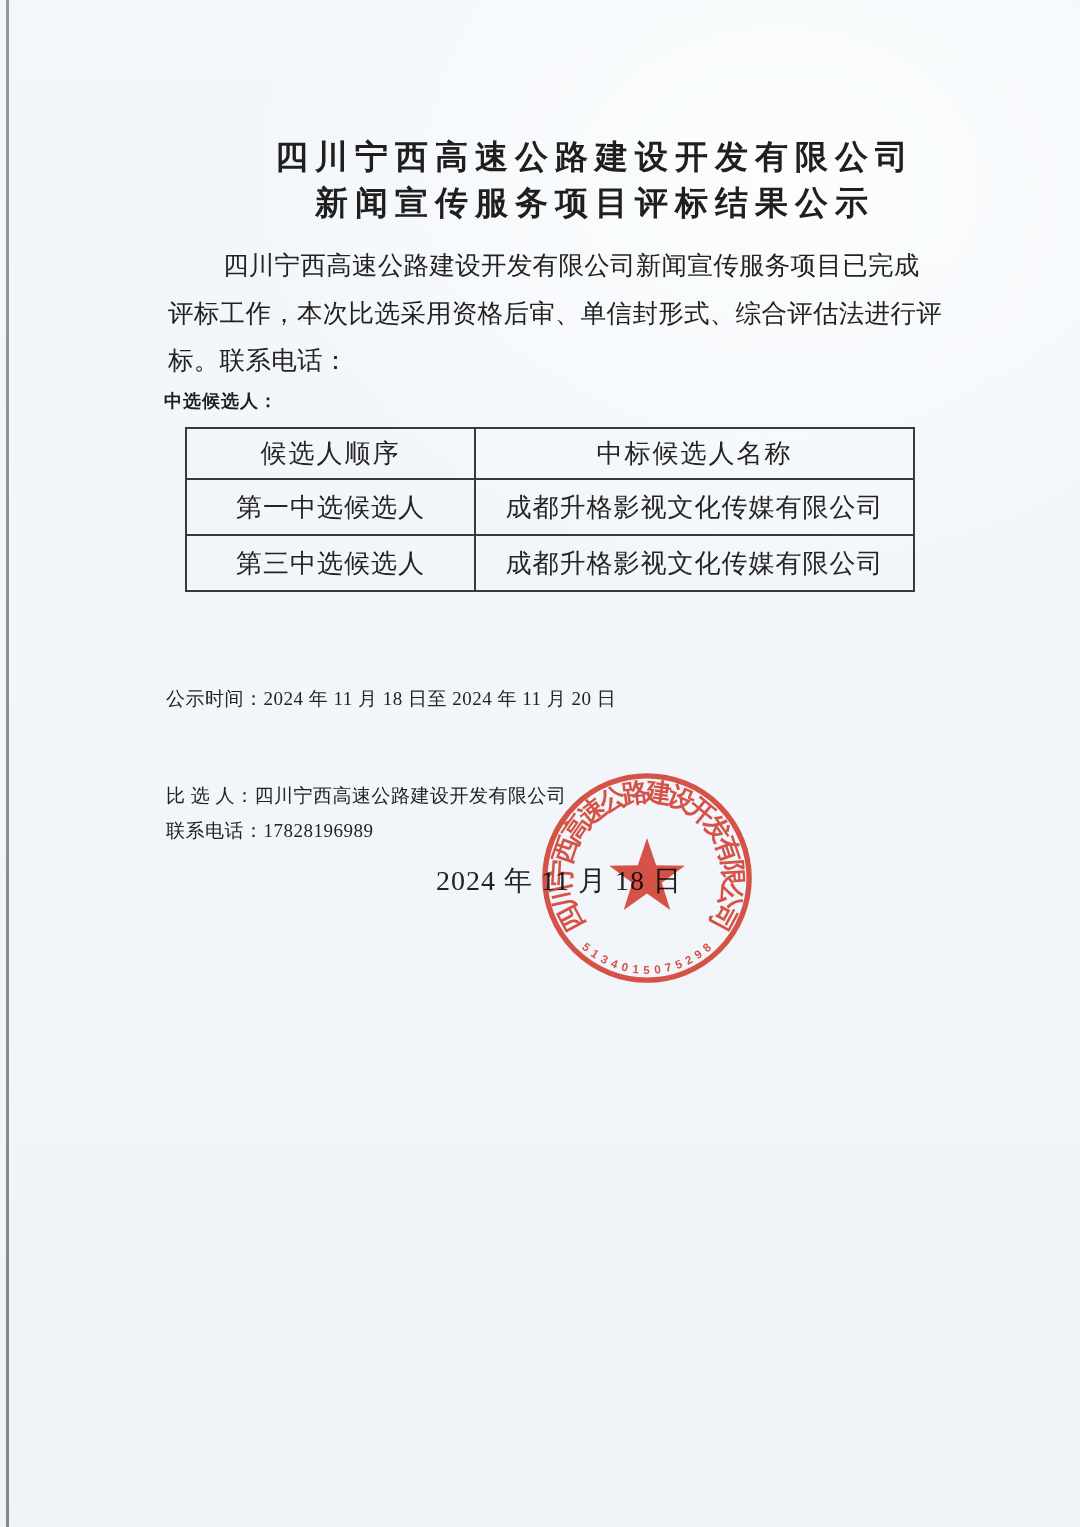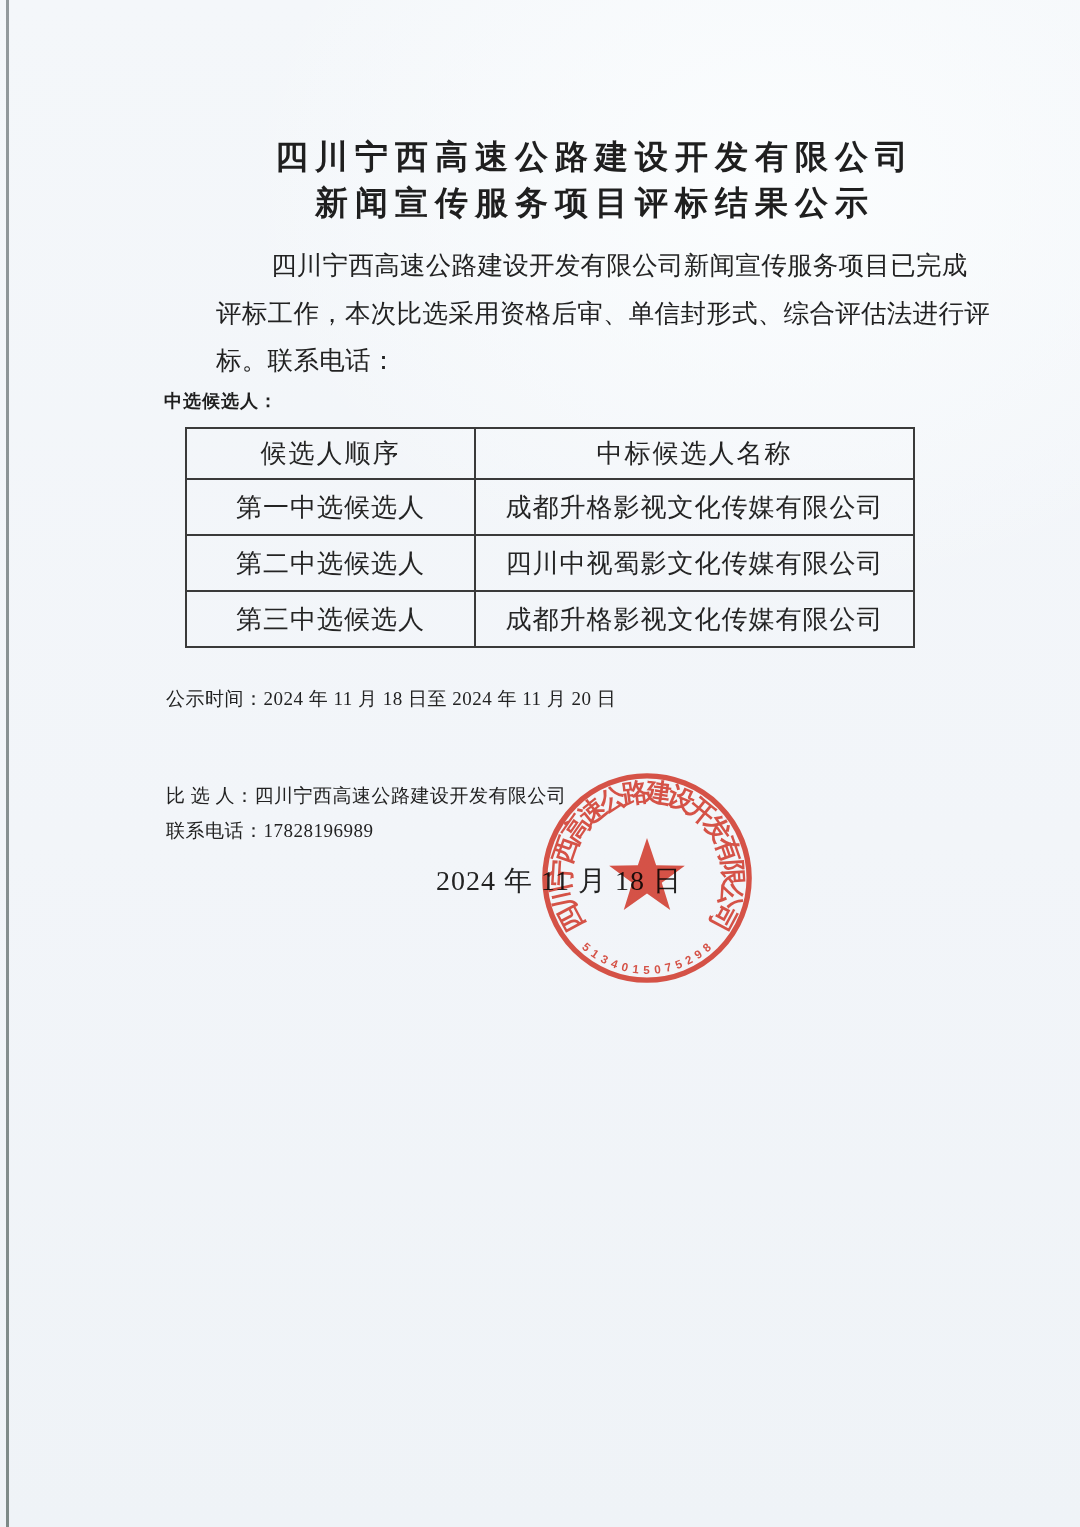--- a/index.html
+++ b/index.html
@@ -21,21 +21,21 @@
     position:absolute;top:134px;left:110px;width:970px;
     text-align:center;font-weight:bold;
     font-size:33px;line-height:46px;letter-spacing:7px;
     color:#1f1f1f;
   }
   .para{
     position:absolute;top:242px;left:168px;
     font-size:25.5px;line-height:47.5px;letter-spacing:0.3px;
     color:#222;
   }
-  .para .line{white-space:nowrap;margin-left:48px;}
+  .para .line{white-space:nowrap;}
   .para .line.indented{text-indent:55px;}
   .section-label{
     position:absolute;top:389px;left:164px;
     font-size:18px;font-weight:bold;letter-spacing:1px;color:#1e1e1e;
   }
   table.candidates{
     position:absolute;top:427px;left:185px;width:728px;
     border-collapse:collapse;table-layout:fixed;
     font-size:26px;color:#242424;
   }
@@ -110,24 +110,20 @@
         <th>候选人顺序</th>
         <th>中标候选人名称</th>
       </tr>
     </thead>
     <tbody>
       <tr>
         <td>第一中选候选人</td>
         <td>成都升格影视文化传媒有限公司</td>
       </tr>
       <tr>
-        <td>第二中选候选人</td>
-        <td>四川中视蜀影文化传媒有限公司</td>
-      </tr>
-      <tr>
         <td>第三中选候选人</td>
         <td>成都升格影视文化传媒有限公司</td>
       </tr>
     </tbody>
   </table>
 
   <div class="info-line pub-time">公示时间：2024 年 11 月 18 日至 2024 年 11 月 20 日</div>
   <div class="info-line selector-line">比 选 人：四川宁西高速公路建设开发有限公司</div>
   <div class="info-line contact-line">联系电话：17828196989</div>
 

